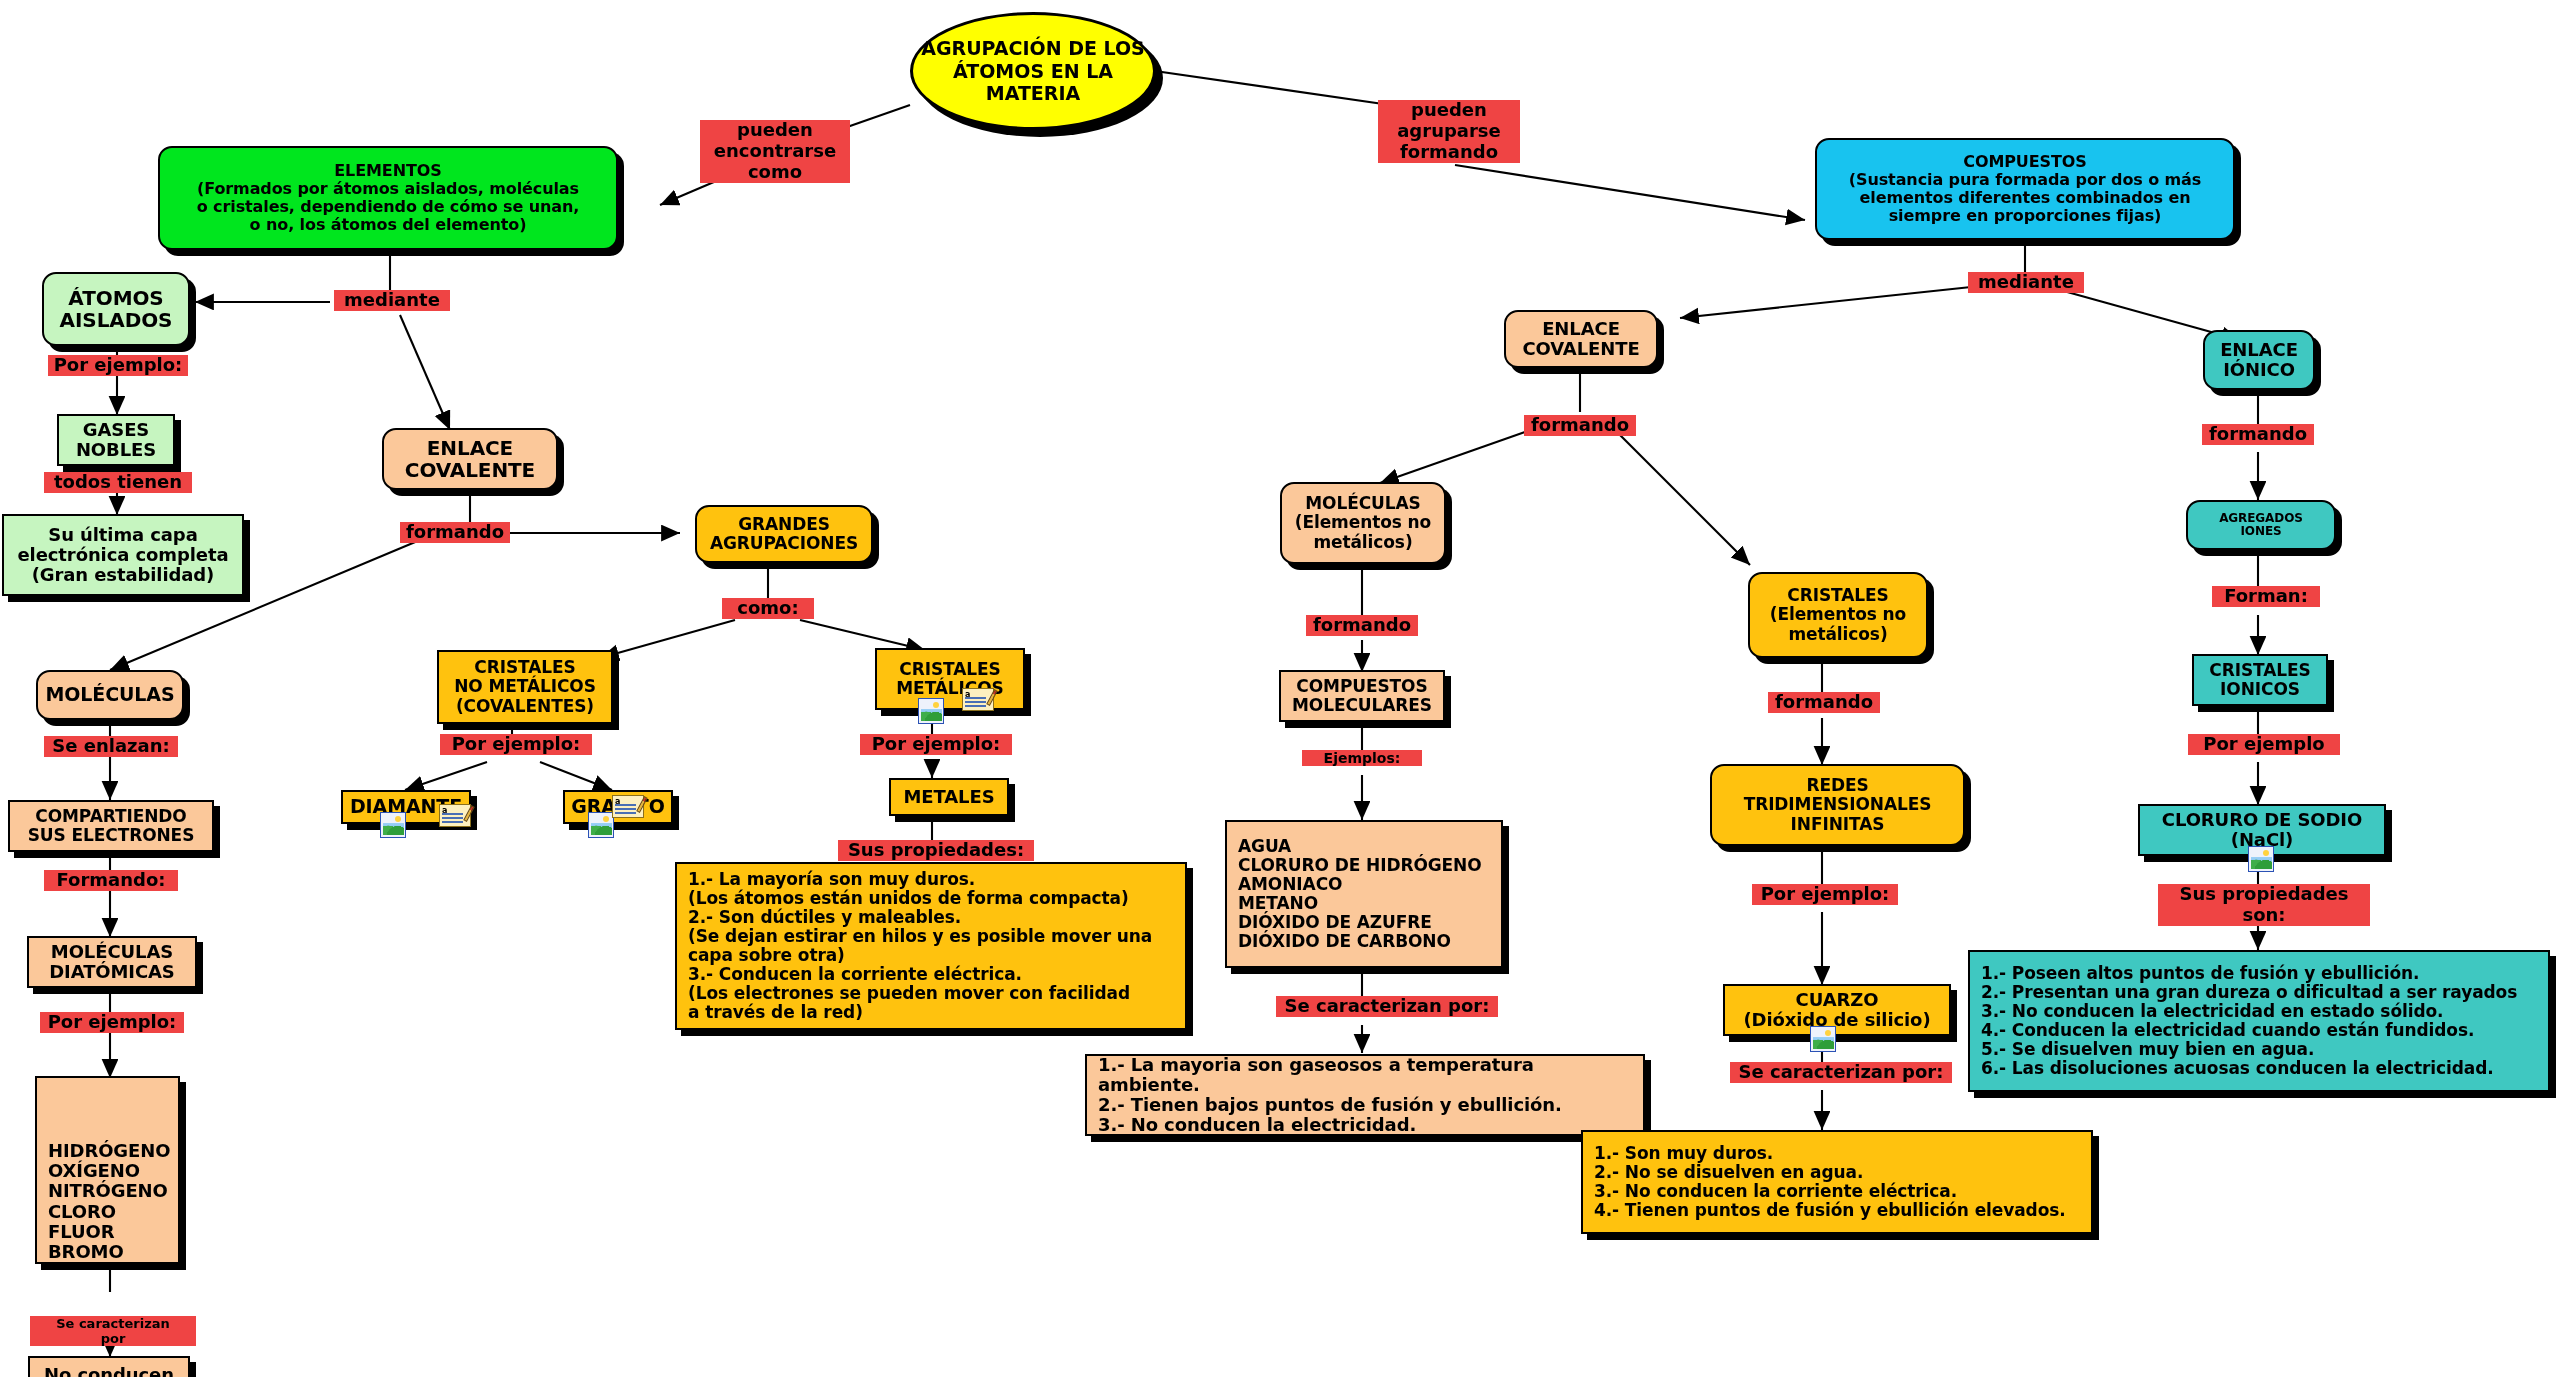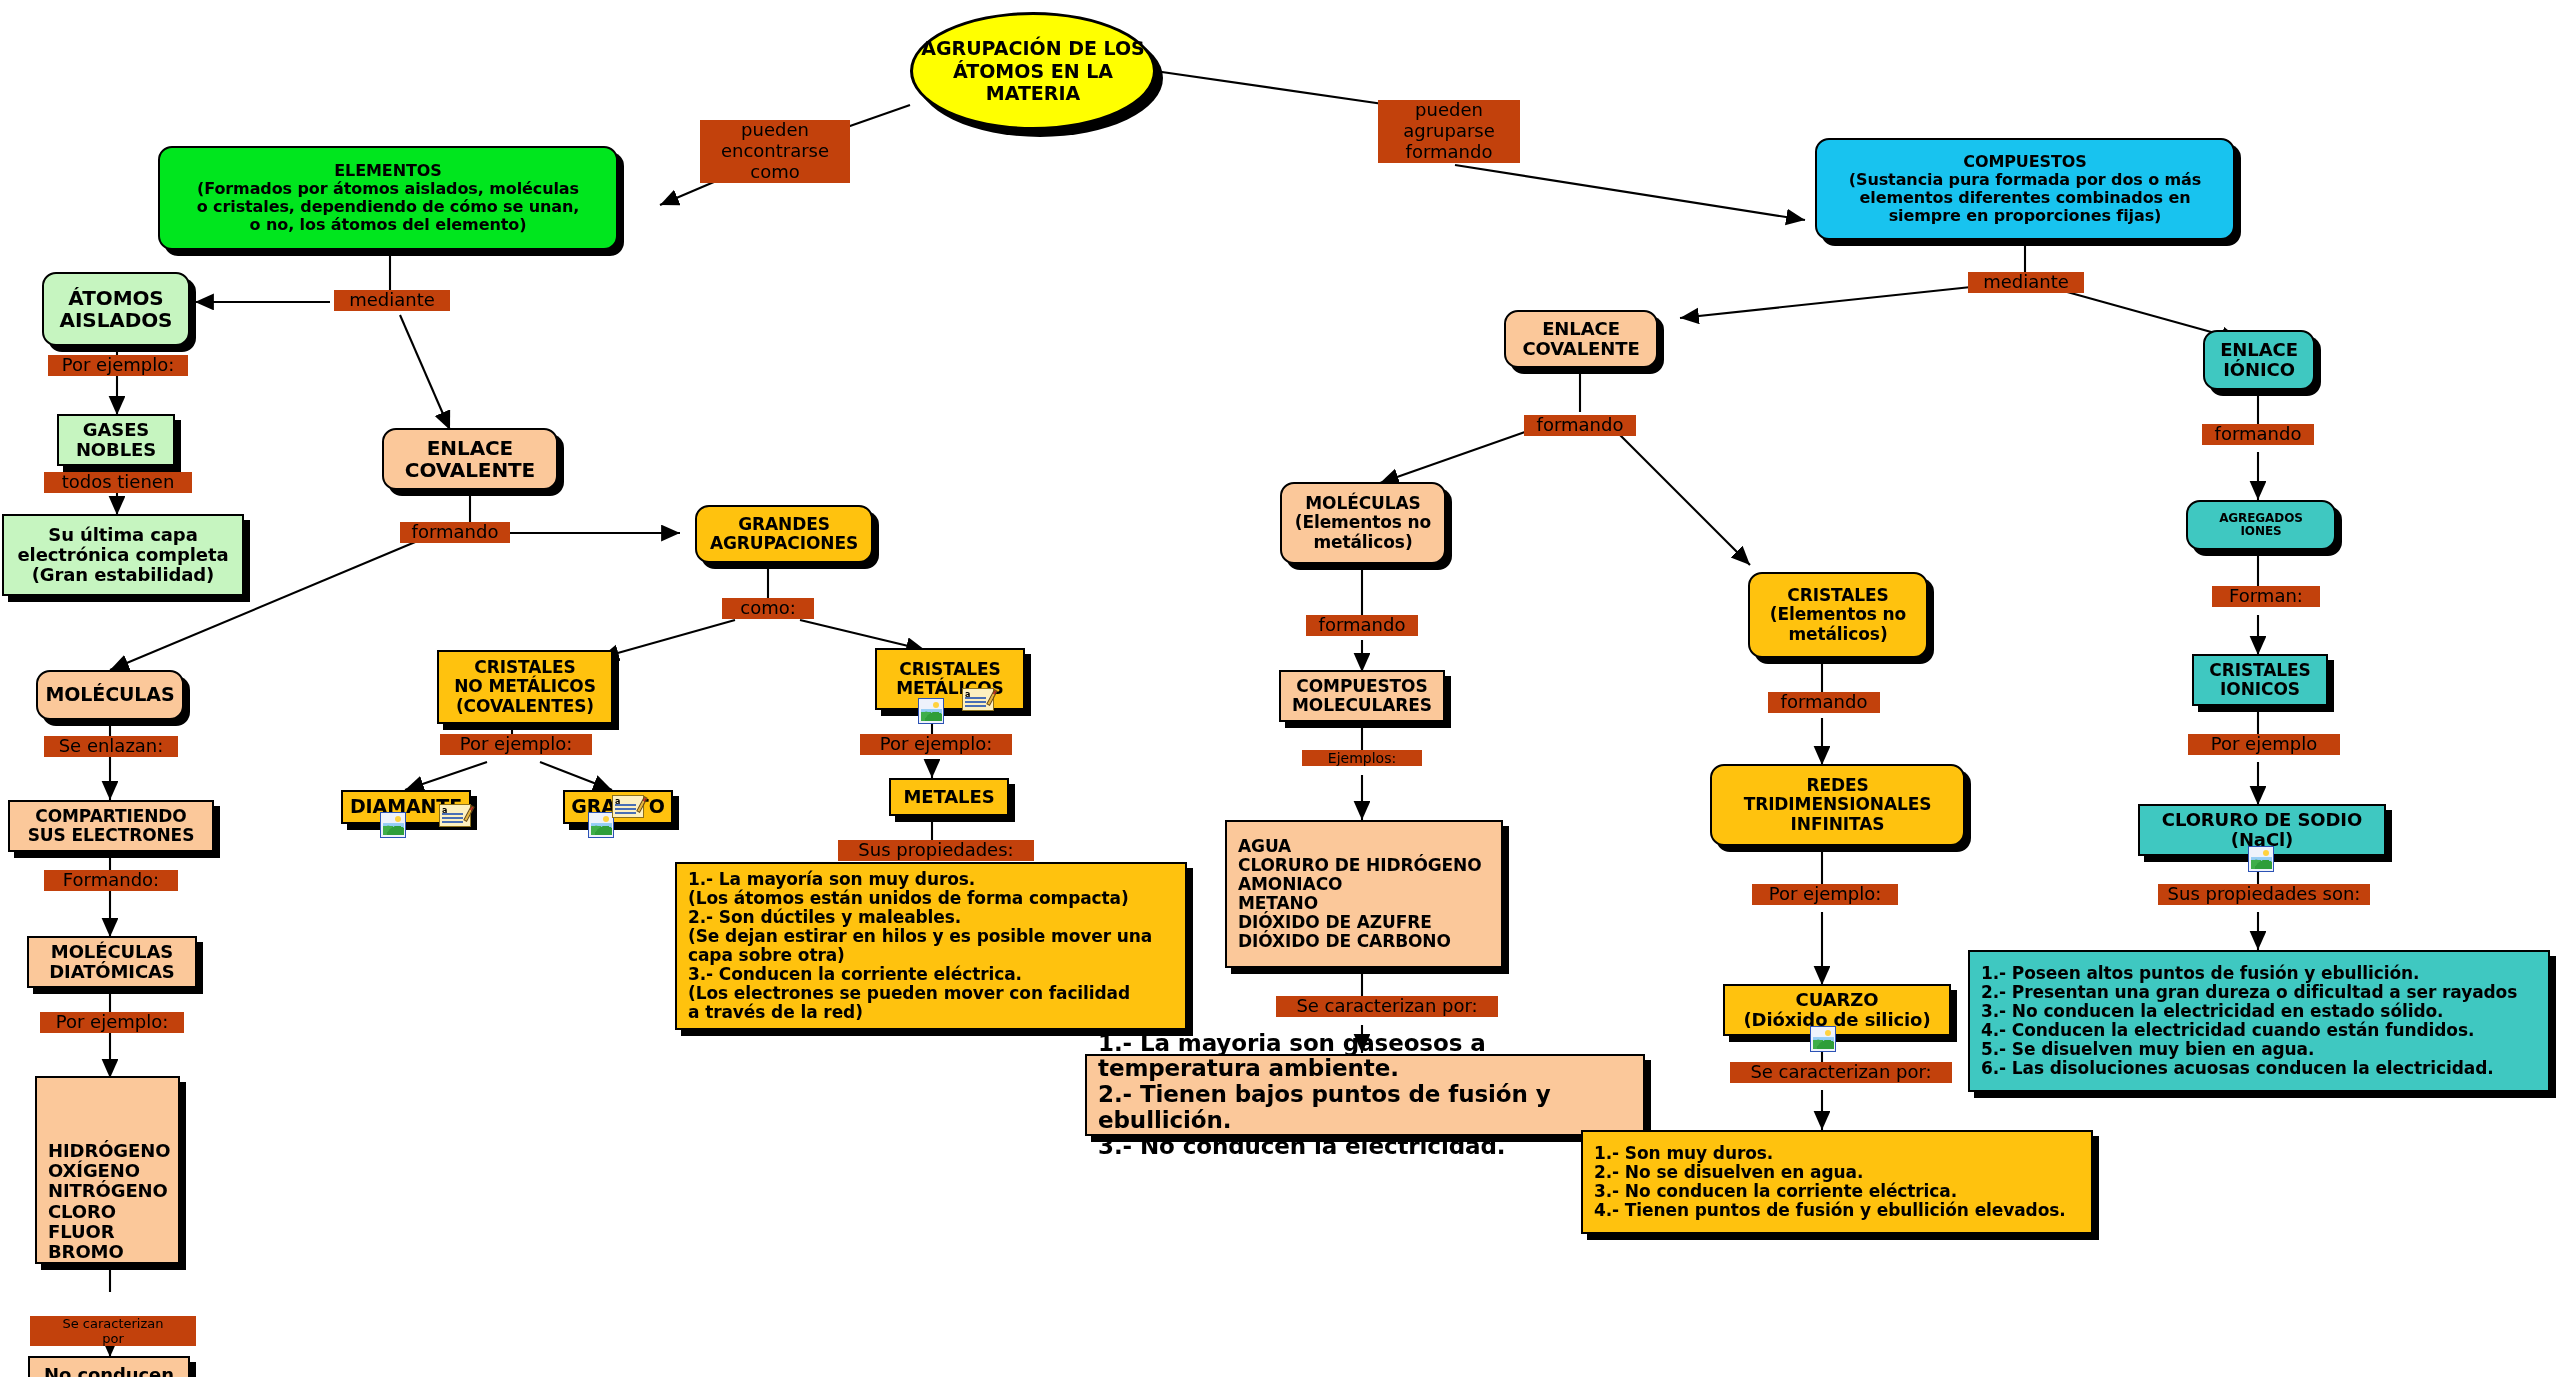--- a/index.html
+++ b/index.html
@@ -44,24 +44,24 @@
     background:#ffff00;
     box-shadow:7px 7px 0 0 #000;
     display:flex;align-items:center;justify-content:center;text-align:center;
     font-weight:bold;line-height:1.2;z-index:6;
   }
 
   
   .lbl{
     position:absolute;
     color:#000;
-    font-weight:normal;
+    font-weight:bold;
     text-align:center;
     line-height:1.16;
-    background:#c2410c;
+    background:#ef4444;
     white-space:pre-line;
     z-index:7;
   }
 
   
   .listbox .txt{text-align:left;padding-left:11px;}
 
   
   .res{position:absolute;z-index:9;}
   .res-img{width:26px;height:26px;border:1px solid #2b52b5;background:#eef2fb;
@@ -350,21 +350,21 @@
 
   <div class="node sq c-peach listbox" style="left:1225px;top:820px;width:278px;height:148px;font-size:17px;">
     <span class="txt">AGUA
 CLORURO DE HIDRÓGENO
 AMONIACO
 METANO
 DIÓXIDO DE AZUFRE
 DIÓXIDO DE CARBONO</span>
   </div>
 
-  <div class="node sq c-peach listbox" style="left:1085px;top:1054px;width:560px;height:82px;font-size:23px;">
+  <div class="node sq c-peach listbox" style="left:1085px;top:1054px;width:560px;height:82px;font-size:18px;">
     <span class="txt">1.- La mayoria son gaseosos a temperatura ambiente.
 2.- Tienen bajos puntos de fusión y ebullición.
 3.- No conducen la electricidad.</span>
   </div>
 
   <div class="node rounded c-gold" style="left:1735px;top:572px;width:180px;height:86px;font-size:17px;">
     <span class="txt">CRISTALES
 (Elementos no
 metálicos)</span>
   </div>

